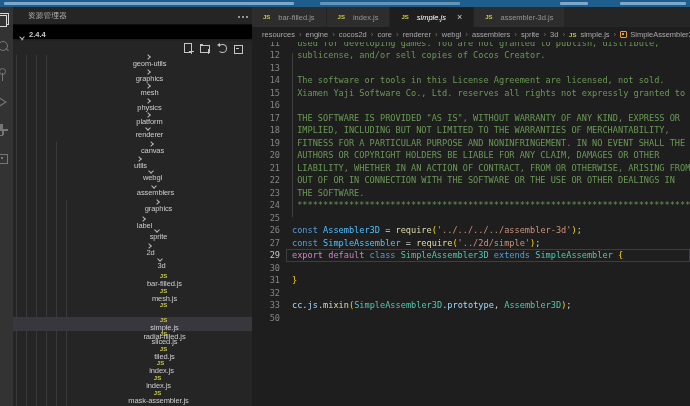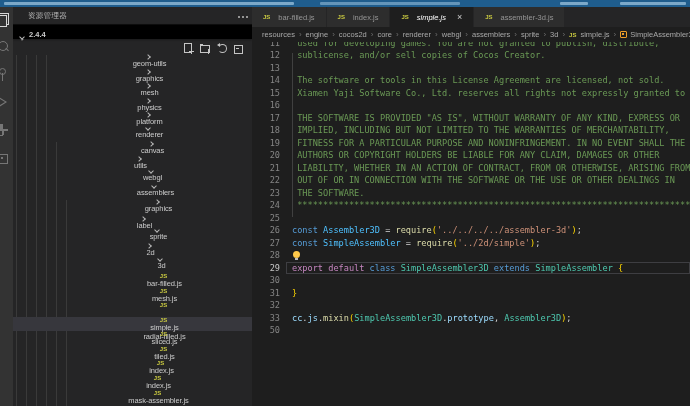--- a/index.html
+++ b/index.html
@@ -306,21 +306,20 @@
           <div class="line"><span class="ln">18</span><span class="code"><span class="tk-c"> IMPLIED, INCLUDING BUT NOT LIMITED TO THE WARRANTIES OF MERCHANTABILITY,</span></span></div>
           <div class="line"><span class="ln">19</span><span class="code"><span class="tk-c"> FITNESS FOR A PARTICULAR PURPOSE AND NONINFRINGEMENT. IN NO EVENT SHALL THE</span></span></div>
           <div class="line"><span class="ln">20</span><span class="code"><span class="tk-c"> AUTHORS OR COPYRIGHT HOLDERS BE LIABLE FOR ANY CLAIM, DAMAGES OR OTHER</span></span></div>
           <div class="line"><span class="ln">21</span><span class="code"><span class="tk-c"> LIABILITY, WHETHER IN AN ACTION OF CONTRACT, FROM OR OTHERWISE, ARISING FROM</span></span></div>
           <div class="line"><span class="ln">22</span><span class="code"><span class="tk-c"> OUT OF OR IN CONNECTION WITH THE SOFTWARE OR THE USE OR OTHER DEALINGS IN</span></span></div>
           <div class="line"><span class="ln">23</span><span class="code"><span class="tk-c"> THE SOFTWARE.</span></span></div>
           <div class="line"><span class="ln">24</span><span class="code"><span class="tk-c"> ******************************************************************************************</span></span></div>
           <div class="line"><span class="ln">25</span><span class="code"></span></div>
           <div class="line"><span class="ln">26</span><span class="code"><span class="tk-k">const </span><span class="tk-v">Assembler3D</span><span class="tk-w"> = </span><span class="tk-f">require</span><span class="tk-g">(</span><span class="tk-s">'../../../../assembler-3d'</span><span class="tk-g">)</span><span class="tk-w">;</span></span></div>
           <div class="line"><span class="ln">27</span><span class="code"><span class="tk-k">const </span><span class="tk-v">SimpleAssembler</span><span class="tk-w"> = </span><span class="tk-f">require</span><span class="tk-g">(</span><span class="tk-s">'../2d/simple'</span><span class="tk-g">)</span><span class="tk-w">;</span></span></div>
-          <div class="line"><span class="ln">28</span><span class="bulb"></span><span class="code"></span></div>
           <div class="line active"><span class="ln">29</span><span class="code"><span class="tk-m">export default </span><span class="tk-k">class </span><span class="tk-t">SimpleAssembler3D </span><span class="tk-k">extends </span><span class="tk-t">SimpleAssembler </span><span class="tk-g">{</span></span></div>
           <div class="line"><span class="ln">30</span><span class="code"></span></div>
           <div class="line"><span class="ln">31</span><span class="code"><span class="tk-g">}</span></span></div>
           <div class="line"><span class="ln">32</span><span class="code"></span></div>
           <div class="line"><span class="ln">33</span><span class="code"><span class="tk-p">cc</span><span class="tk-w">.</span><span class="tk-p">js</span><span class="tk-w">.</span><span class="tk-f">mixin</span><span class="tk-g">(</span><span class="tk-t">SimpleAssembler3D</span><span class="tk-w">.</span><span class="tk-p">prototype</span><span class="tk-w">, </span><span class="tk-t">Assembler3D</span><span class="tk-g">)</span><span class="tk-w">;</span></span></div>
           <div class="line"><span class="ln">50</span><span class="code"></span></div>
         </div>
     </div>
   </div>
 

